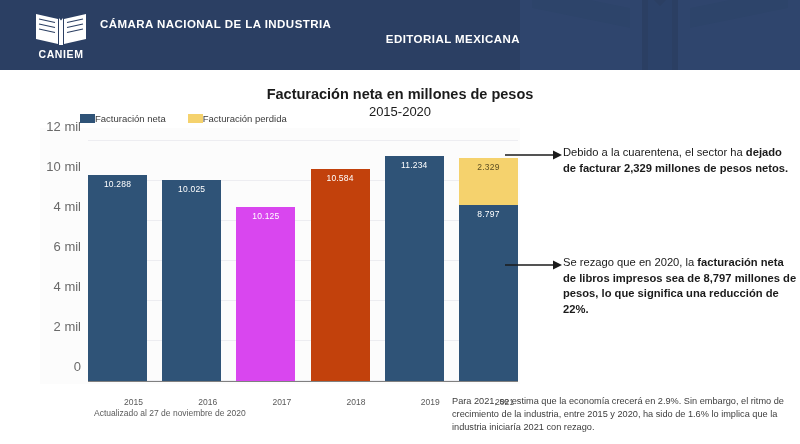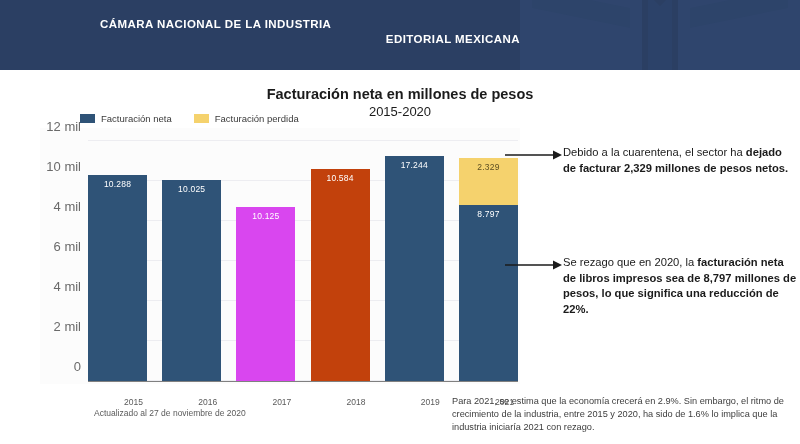--- a/index.html
+++ b/index.html
@@ -42,21 +42,21 @@
     position: absolute; left: 180px; top: 86px; width: 440px;
     text-align: center; font-size: 14.5px; font-weight: 700; color: #1b1b1b;
   }
   .chart-subtitle {
     position: absolute; left: 180px; top: 104px; width: 440px;
     text-align: center; font-size: 13px; font-weight: 400; color: #1b1b1b;
   }
 
   
   .legend { position: absolute; left: 80px; top: 113px; display: flex; align-items: center; gap: 22px; }
-  .legend-item { display: flex; align-items: center; gap: 6px; }
+  .legend-item { display: flex; align-items: center; gap: 0; }
   .legend-swatch { width: 15px; height: 9px; display: block; }
   .legend-label { font-size: 9.5px; color: #3b3b3b; }
 
   
   .plot-panel {
     position: absolute; left: 40px; top: 128px; width: 480px; height: 256px;
     background: #fcfcfc;
   }
   
   .axis-area { position: absolute; left: 48px; top: 7px; width: 430px; height: 247px; }
@@ -117,20 +117,35 @@
 <div id="page">
 
   <div class="header">
     <svg class="header-watermark" viewBox="0 0 300 170" aria-hidden="true">
       <path d="M10 20 L132 44 L132 166 L10 142 Z" fill="#3a5party" style="fill:#3b5585"></path>
       <path d="M290 20 L168 44 L168 166 L290 142 Z" fill="#3b5585"></path>
       <path d="M138 40 L150 52 L162 40 L162 168 L138 168 Z" fill="#2f4a78"></path>
       <path d="M22 34 L120 54 L120 74 L22 54 Z" fill="#32507d"></path>
       <path d="M278 34 L180 54 L180 74 L278 54 Z" fill="#32507d"></path>
     </svg>
+    <div class="logo-wrap">
+      <svg class="logo-book" viewBox="0 0 54 38" aria-hidden="true">
+        <path d="M2 6 L24 11 L24 36 L2 31 Z" fill="#ffffff"></path>
+        <path d="M52 6 L30 11 L30 36 L52 31 Z" fill="#ffffff"></path>
+        <path d="M25 10 L27 12.5 L29 10 L29 37 L25 37 Z" fill="#ffffff"></path>
+        <path d="M5 11 L21 14.5" stroke="#2b3f63" stroke-width="1.2"></path>
+        <path d="M5 16 L21 19.5" stroke="#2b3f63" stroke-width="1.2"></path>
+        <path d="M5 21 L21 24.5" stroke="#2b3f63" stroke-width="1.2"></path>
+        <path d="M49 11 L33 14.5" stroke="#2b3f63" stroke-width="1.2"></path>
+        <path d="M49 16 L33 19.5" stroke="#2b3f63" stroke-width="1.2"></path>
+        <path d="M49 21 L33 24.5" stroke="#2b3f63" stroke-width="1.2"></path>
+        <path d="M0 2 L12 0 L12 5 L0 7 Z" fill="#ffffff" opacity="0"></path>
+      </svg>
+      <span class="logo-word">CANIEM</span>
+    </div>
     <div class="org-name">
       <span>CÁMARA NACIONAL DE LA INDUSTRIA</span>
       <span class="l2">EDITORIAL MEXICANA</span>
     </div>
   </div>
 
   <div class="chart-title">Facturación neta en millones de pesos</div>
   <div class="chart-subtitle">2015-2020</div>
 
   <div class="legend">
@@ -181,21 +196,21 @@
               <span class="seg-label">10.125</span>
             </div>
           </div>
           <div class="bar-col">
             <div class="seg seg-net" style="height: 211.68px; background: #c2410c;">
               <span class="seg-label">10.584</span>
             </div>
           </div>
           <div class="bar-col">
             <div class="seg seg-net" style="height: 224.68px; background: rgb(47, 83, 119);">
-              <span class="seg-label">17.244</span>
+              <span class="seg-label">11.234</span>
             </div>
           </div>
           <div class="bar-col">
             <div class="seg seg-lost" style="height: 46.58px; background: rgb(245, 210, 109);">
               <span class="seg-label">2.329</span>
             </div>
             <div class="seg seg-net" style="height: 175.94px; background: rgb(47, 83, 119);">
               <span class="seg-label">8.797</span>
             </div>
           </div>

